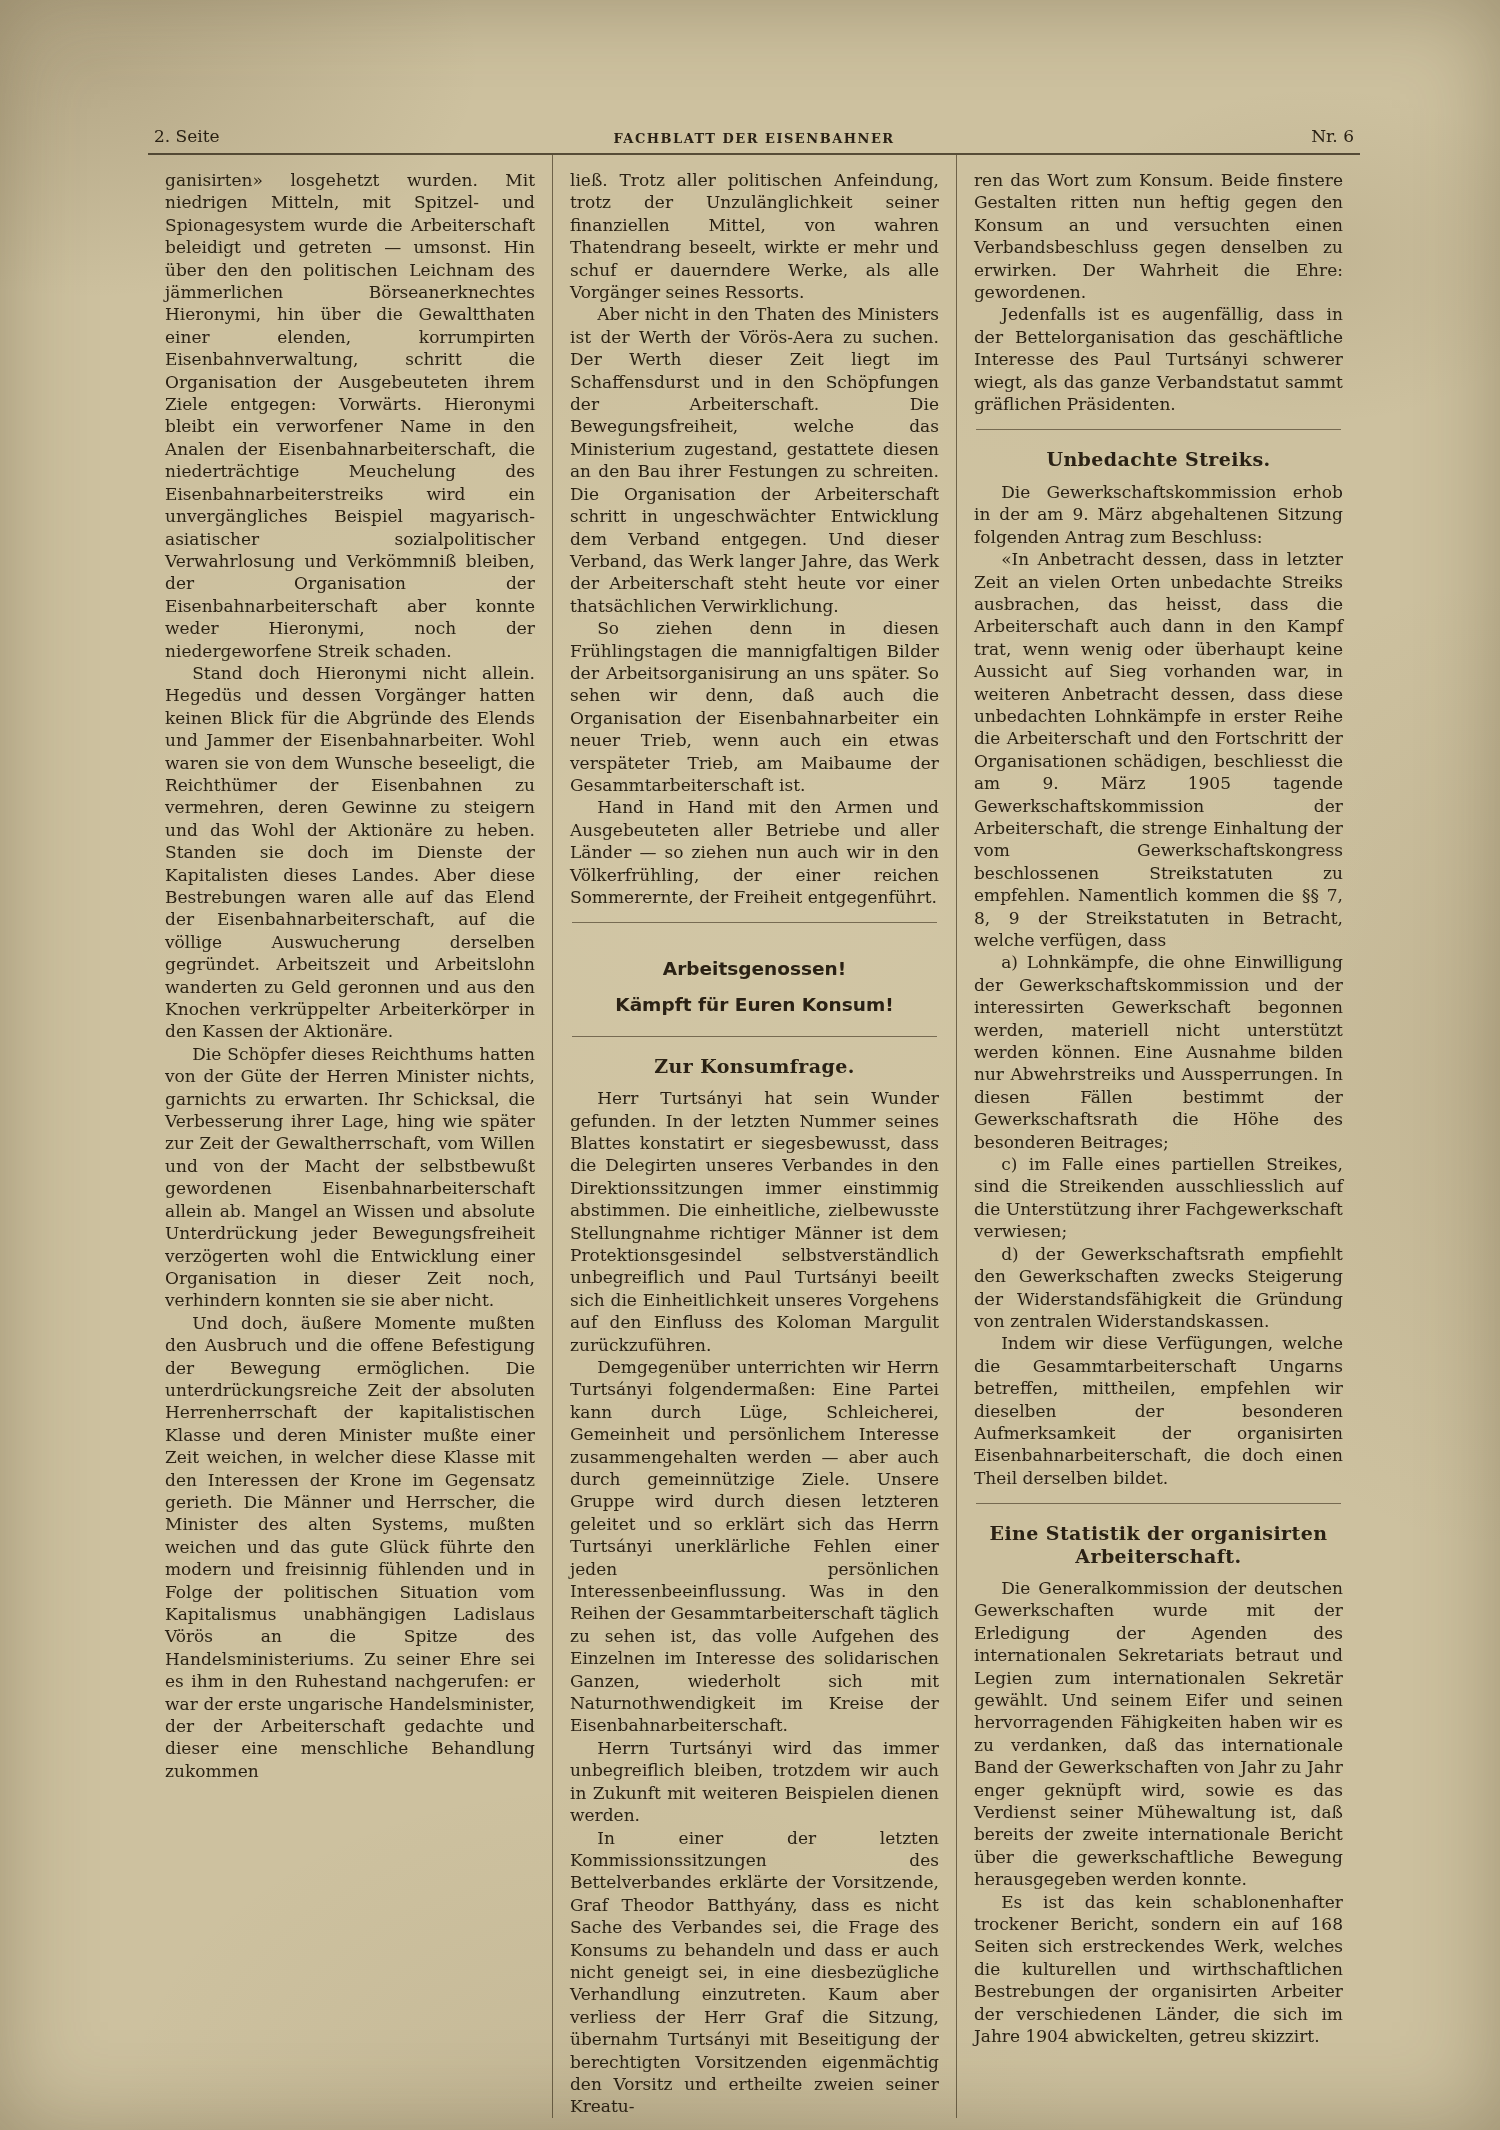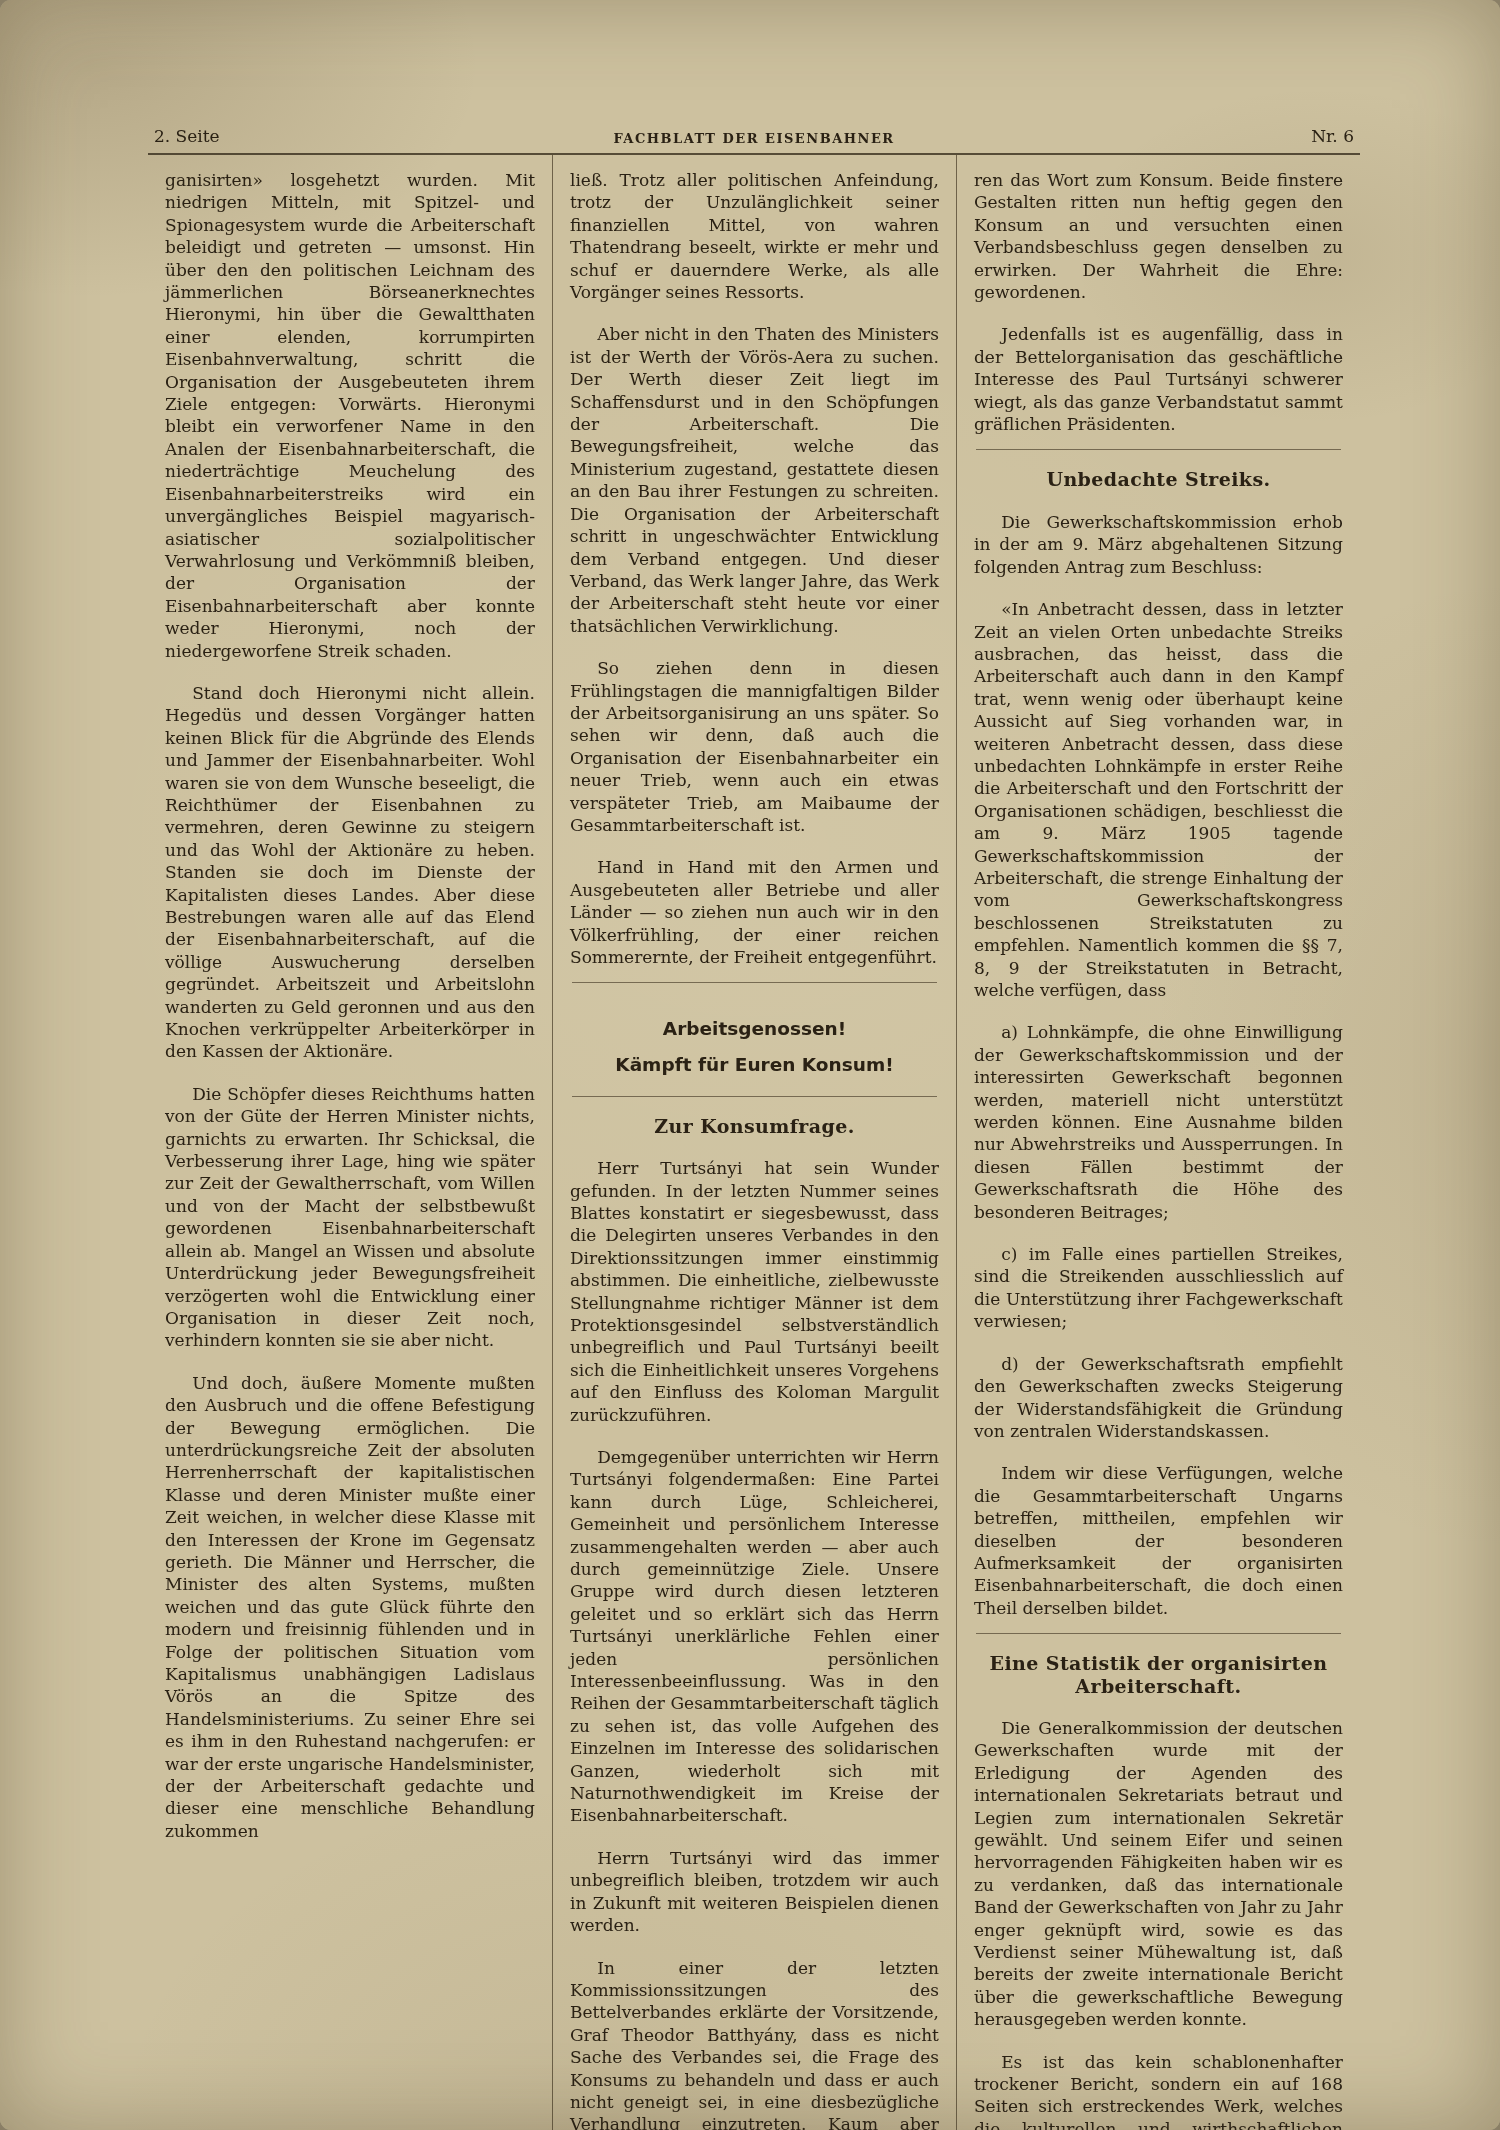--- a/index.html
+++ b/index.html
@@ -14,21 +14,20 @@
     background-color: var(--paper, #cdc19f);
     background-image:
       radial-gradient(ellipse 600px 360px at 6% 3%, rgba(92,74,46,0.20), transparent 65%),
       radial-gradient(ellipse 500px 700px at 100% 50%, rgba(104,86,55,0.10), transparent 70%),
       radial-gradient(ellipse 700px 500px at 40% 100%, rgba(104,86,55,0.08), transparent 70%),
       radial-gradient(ellipse 380px 260px at 88% 12%, rgba(96,78,48,0.10), transparent 65%),
       radial-gradient(ellipse 900px 700px at 50% 40%, rgba(255,248,225,0.10), transparent 75%);
     box-shadow: inset 0 0 90px rgba(70,55,30,0.35);
     color: var(--ink, #2a2114);
     font-family: "DejaVu Serif", "Liberation Serif", serif;
-    border-radius: 11px;
   }
 
   .content { position: absolute; left: 148px; top: 126px; width: 1212px; }
 
   .masthead {
     display: grid;
     grid-template-columns: 1fr auto 1fr;
     align-items: end;
     border-bottom: 2px solid rgba(45,36,20,0.75);
     padding: 0 6px 7px 6px;
@@ -42,21 +41,21 @@
     width: 33.333%;
     padding: 14px 17px 0 17px;
     text-align: justify;
     font-size: 17px;
     line-height: 22.4px;
     hyphens: auto;
   }
   .col + .col { border-left: 1px solid rgba(58,47,28,0.65); }
 
   p.para { margin: 0; }
-  p.para.indent { text-indent: 1.6em; margin-top: 20px; }
+  p.para.indent { text-indent: 1.6em; }
   .it { }
 
   h3.sec {
     text-align: center;
     font-size: 19px;
     font-weight: bold;
     margin: 18px 0 10px 0;
     letter-spacing: 0.4px;
     text-indent: 0;
   }

